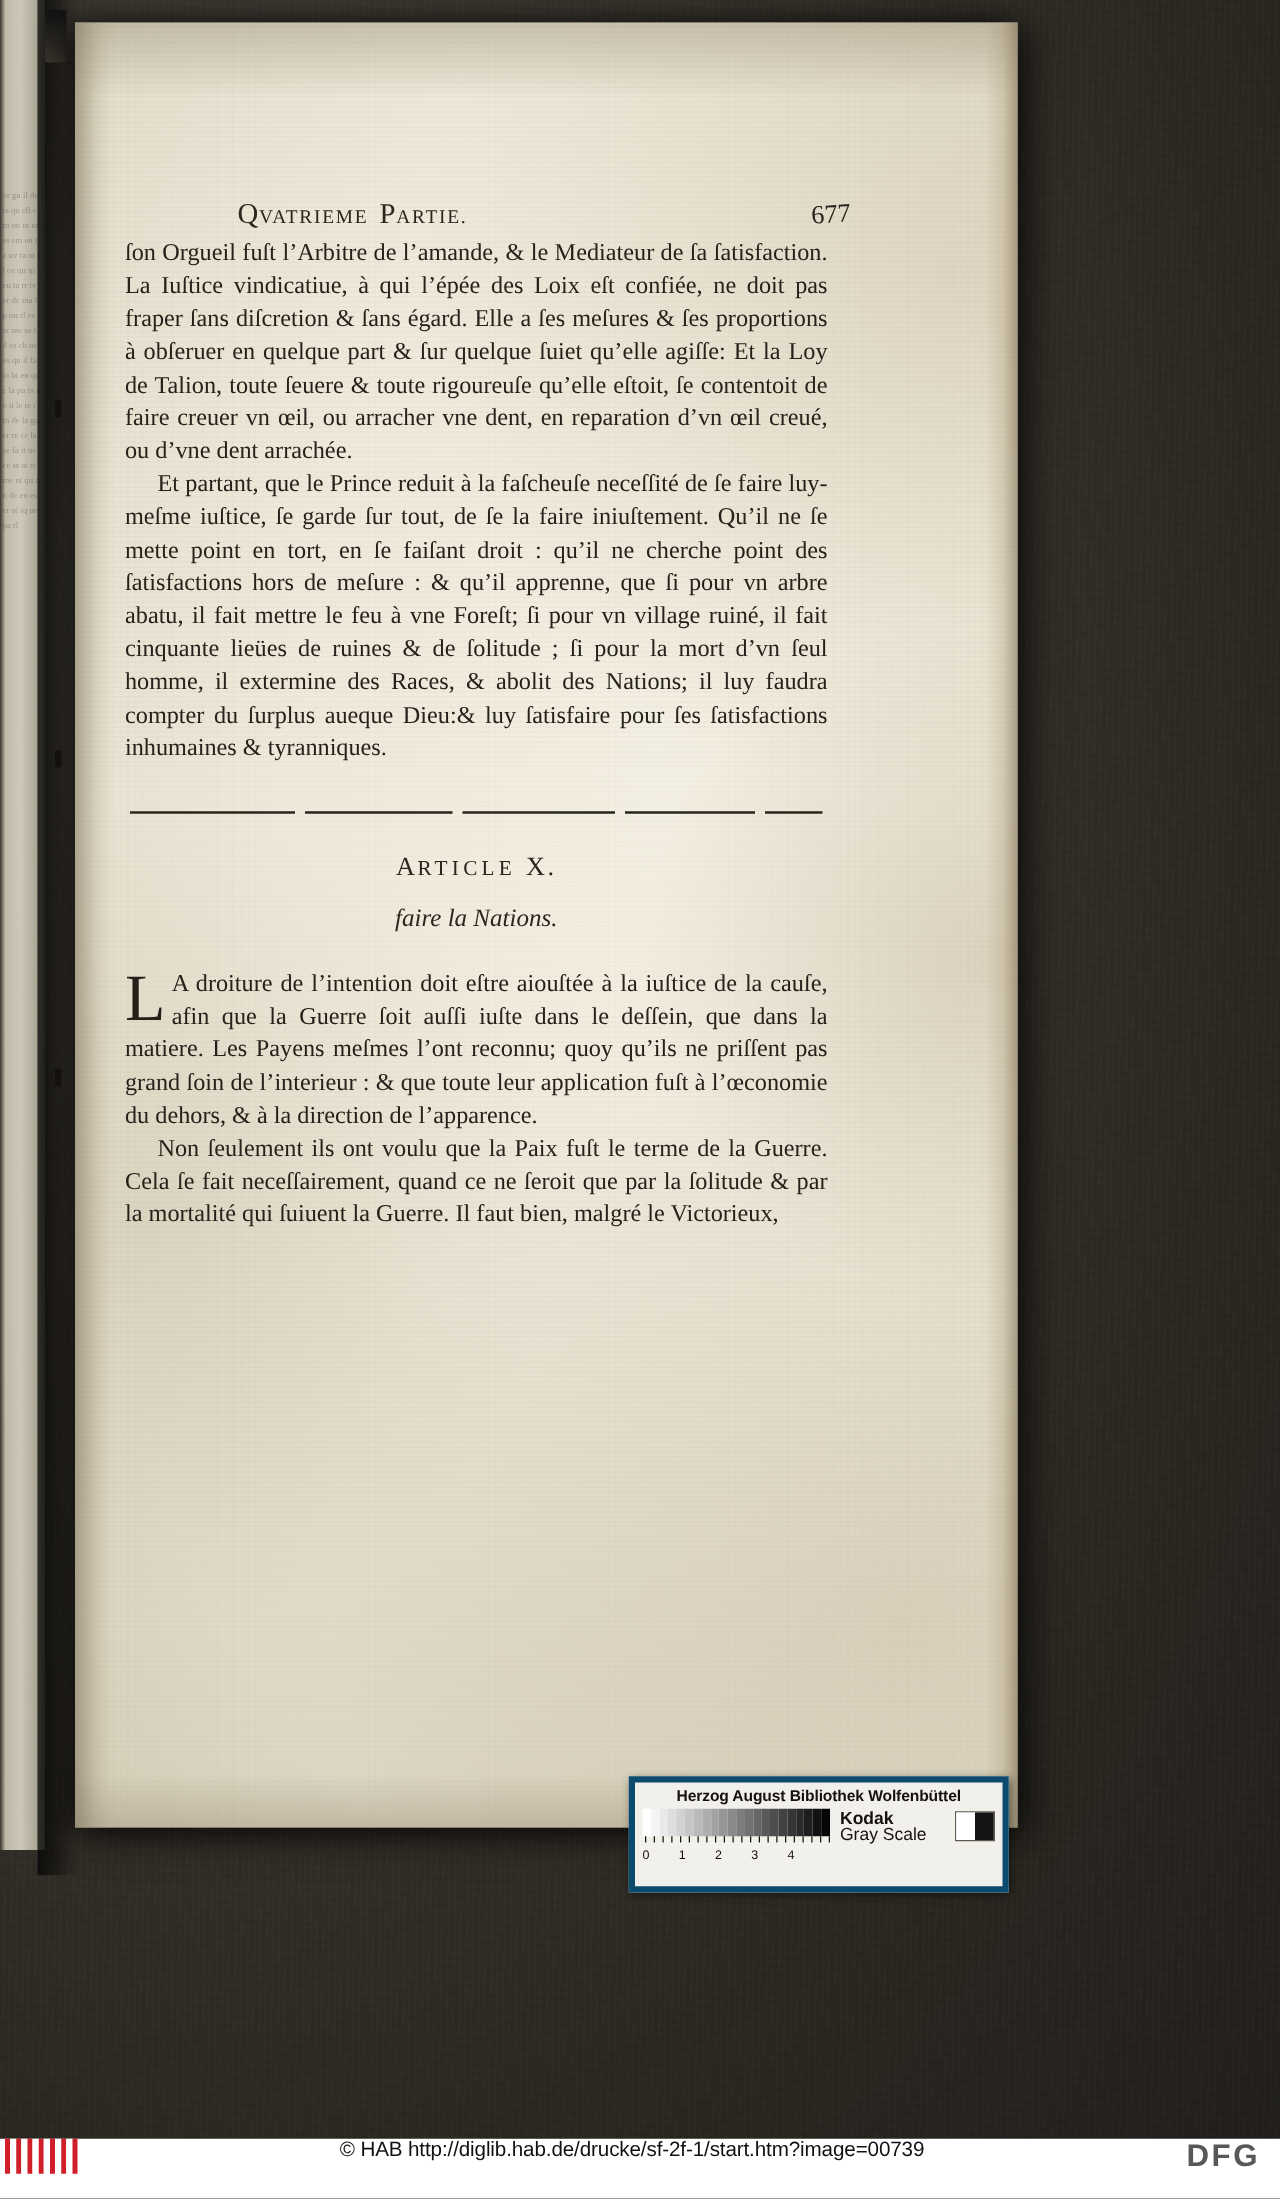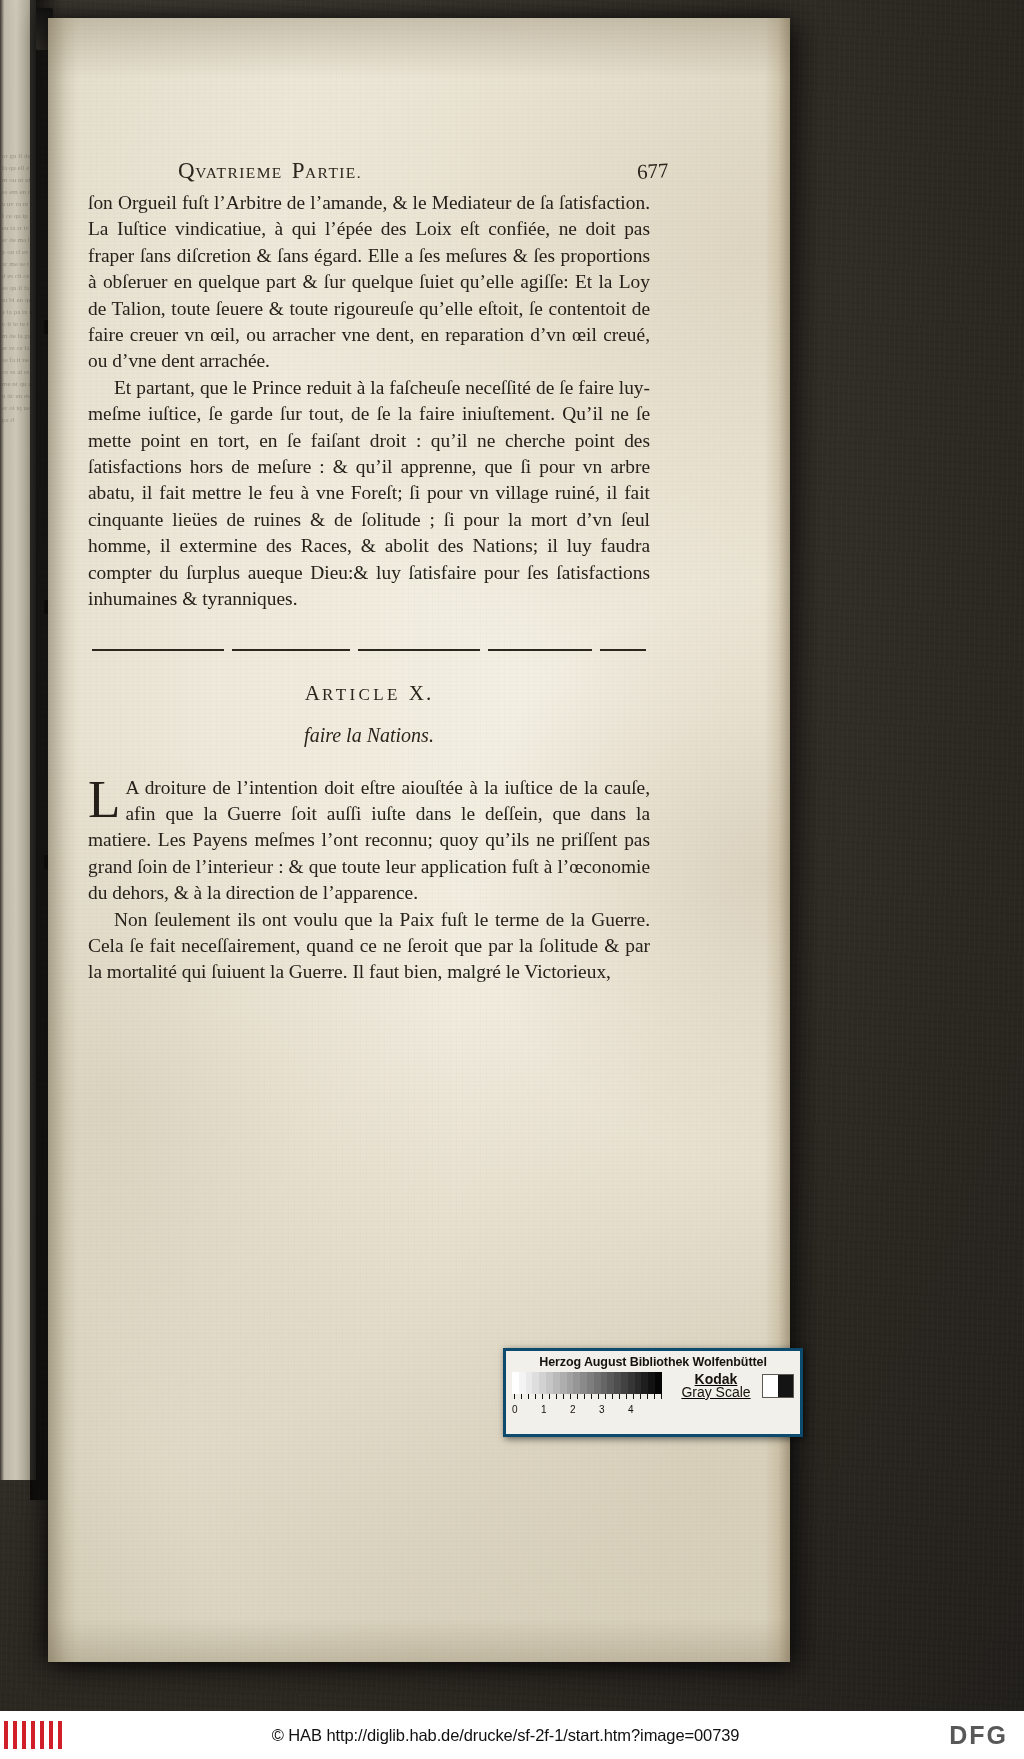--- a/index.html
+++ b/index.html
@@ -68,27 +68,28 @@
     position: absolute;
     left: 44px;
     width: 5px; height: 14px;
     background: rgba(20,18,14,.78);
     border-radius: 1px;
   }
 
   
   #page-sheet {
     position: absolute;
-    left: 48px; top: 18px;
-    width: 742px; height: 1644px;
+    left: 60px; top: 18px;
+    width: 742px; height: 1444px;
     background:
       radial-gradient(ellipse at 62% 40%, #f3efe2 0%, #eee9da 45%, #e4dfcd 78%, #d6d0bb 100%);
     box-shadow:
       -7px 0 22px rgba(0,0,0,.55),
       8px 6px 26px rgba(0,0,0,.62);
+    padding-left: 12px;
   }
   #page-grain {
     position: absolute; inset: 0;
     background-image:
       repeating-linear-gradient(0deg, rgba(120,108,82,0.030) 0px, rgba(120,108,82,0.030) 1px, transparent 1px, transparent 4px),
       repeating-linear-gradient(90deg, rgba(140,126,96,0.022) 0px, rgba(140,126,96,0.022) 1px, transparent 1px, transparent 6px);
     pointer-events: none;
   }
   #page-foxing {
     position: absolute; inset: 0;
@@ -231,25 +232,25 @@
     font-size: 19.5px;
     margin-top: 22px;
     letter-spacing: .5px;
     color: #2b251d;
   }
 
   
   #color-target-card {
     position: absolute;
     left: 503px;
-    top: 1348px;
+    top: 1421px;
     width: 294px;
     height: 83px;
     background: #f2f0ea;
-    border: 3px solid #0c4a6e;
+    border: 5px solid #0c4a6e;
     box-shadow: 2px 2px 7px rgba(0,0,0,.55);
   }
   #library-name {
     text-align: center;
     font-family: "Liberation Sans", sans-serif;
     font-weight: bold;
     font-size: 12.5px;
     color: #15120e;
     padding-top: 4px;
     letter-spacing: -.1px;
@@ -288,22 +289,20 @@
   #ruler-ticks i {
     position: absolute;
     top: 0;
     width: 1px;
     height: 5px;
     background: #15120e;
   }
   #kodak-block {
     flex: 1 1 auto;
     padding-left: 8px;
-    text-align: center;
-    text-decoration: underline;
   }
   #kodak-word {
     font-family: "Liberation Sans", sans-serif;
     font-weight: bold;
     font-size: 14px;
     color: #15120e;
     line-height: 15px;
   }
   #kodak-sub {
     font-family: "Liberation Sans", sans-serif;
@@ -322,21 +321,21 @@
 
   
   #footer-bar {
     position: absolute;
     left: 0;
     bottom: 0;
     width: 1024px;
     height: 48px;
     background: #ffffff;
     display: flex;
-    align-items: center;
+    align-items: flex-start;
   }
   #colorbar-left {
     display: flex;
     width: 58px;
     height: 28px;
     margin-left: 4px;
   }
   #colorbar-left div { flex: 1 1 auto; }
   #footer-credit {
     flex: 1 1 auto;

